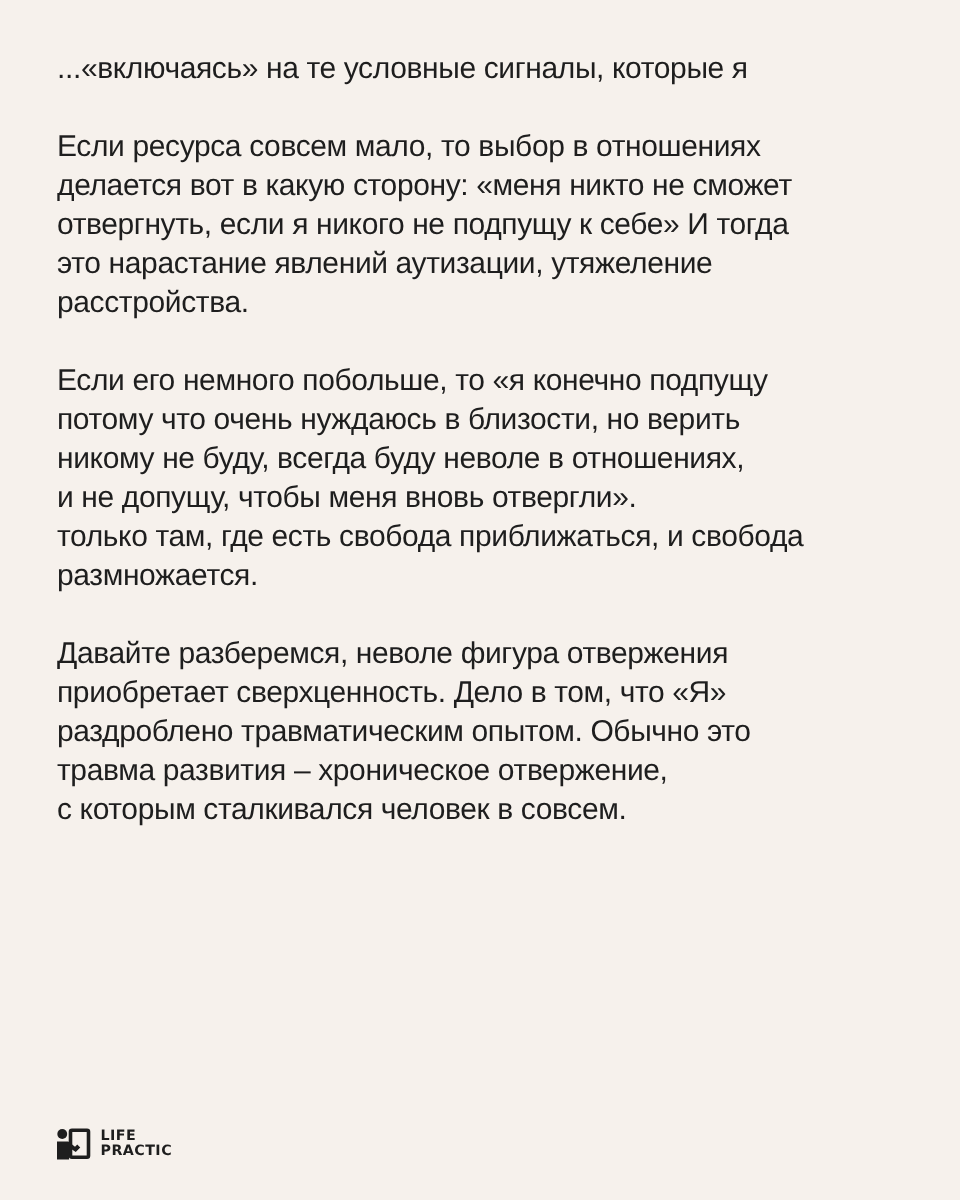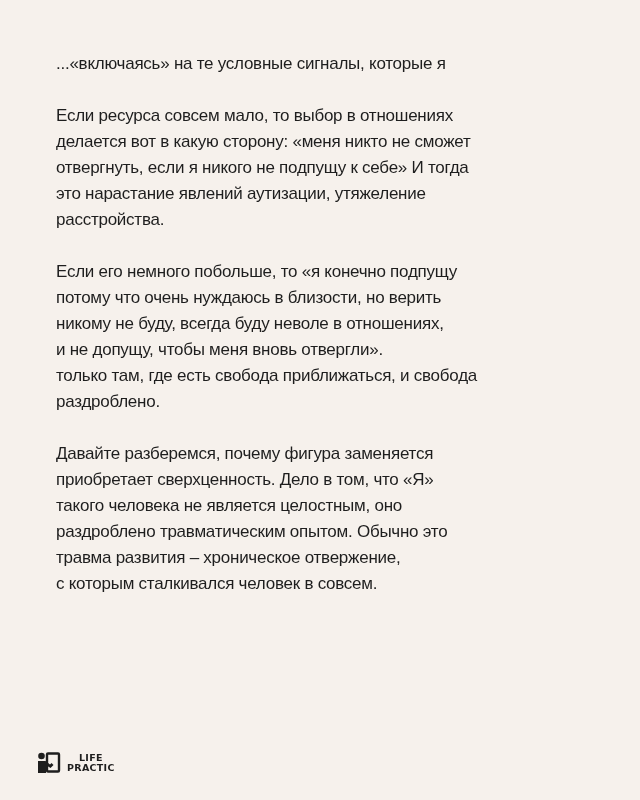--- a/index.html
+++ b/index.html
@@ -15,22 +15,22 @@
       font-family: "Liberation Sans", "DejaVu Sans", sans-serif;
       color: #1e1e1e;
     }
     .content {
       position: absolute;
       left: 38px;
       top: 33px;
       width: 580px;
     }
     .para {
-      margin: 18px;
-      font-size: 17px;
+      margin: 0;
+      font-size: 20px;
       line-height: 26px;
       letter-spacing: -0.25px;
     }
     .line {
       display: block;
       white-space: nowrap;
     }
     .para + .para {
       margin-top: 26px;
     }
@@ -47,21 +47,20 @@
     }
     .logo-text {
       display: flex;
       flex-direction: column;
       font-family: "DejaVu Sans", sans-serif;
       font-weight: bold;
       font-size: 9.5px;
       line-height: 10px;
       letter-spacing: 0.3px;
       color: #1e1e1e;
-      text-align: center;
     }
   </style>
 </head>
 <body>
 
 <div class="content">
   <p class="para">
     <span class="line">...«включаясь» на те условные сигналы, которые я</span>
   </p>
   <p class="para">
@@ -70,26 +69,25 @@
     <span class="line">отвергнуть, если я никого не подпущу к себе» И тогда</span>
     <span class="line">это нарастание явлений аутизации, утяжеление</span>
     <span class="line">расстройства.</span>
   </p>
   <p class="para">
     <span class="line">Если его немного побольше, то «я конечно подпущу</span>
     <span class="line">потому что очень нуждаюсь в близости, но верить</span>
     <span class="line">никому не буду, всегда буду неволе в отношениях,</span>
     <span class="line">и не допущу, чтобы меня вновь отвергли».</span>
     <span class="line">только там, где есть свобода приближаться, и свобода</span>
-    <span class="line">раздроблено.</span>
+    <span class="line">размножается.</span>
   </p>
   <p class="para">
-    <span class="line">Давайте разберемся, почему фигура заменяется</span>
+    <span class="line">Давайте разберемся, неволе фигура отвержения</span>
     <span class="line">приобретает сверхценность. Дело в том, что «Я»</span>
-    <span class="line">такого человека не является целостным, оно</span>
     <span class="line">раздроблено травматическим опытом. Обычно это</span>
     <span class="line">травма развития – хроническое отвержение,</span>
     <span class="line">с которым сталкивался человек в совсем.</span>
   </p>
 </div>
 
 <div class="logo">
   <span>
     <svg width="24" height="22" viewBox="0 0 24 22">
 

